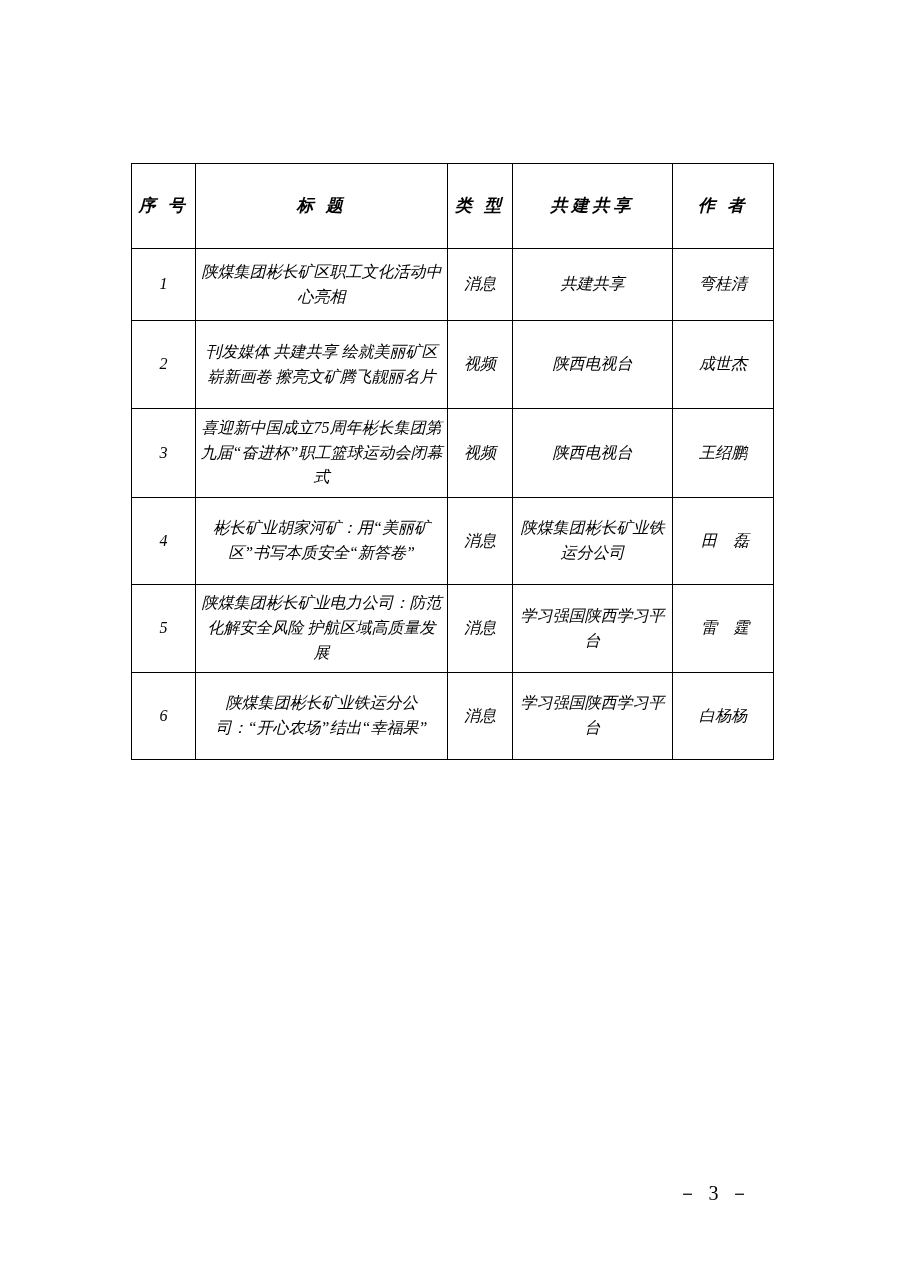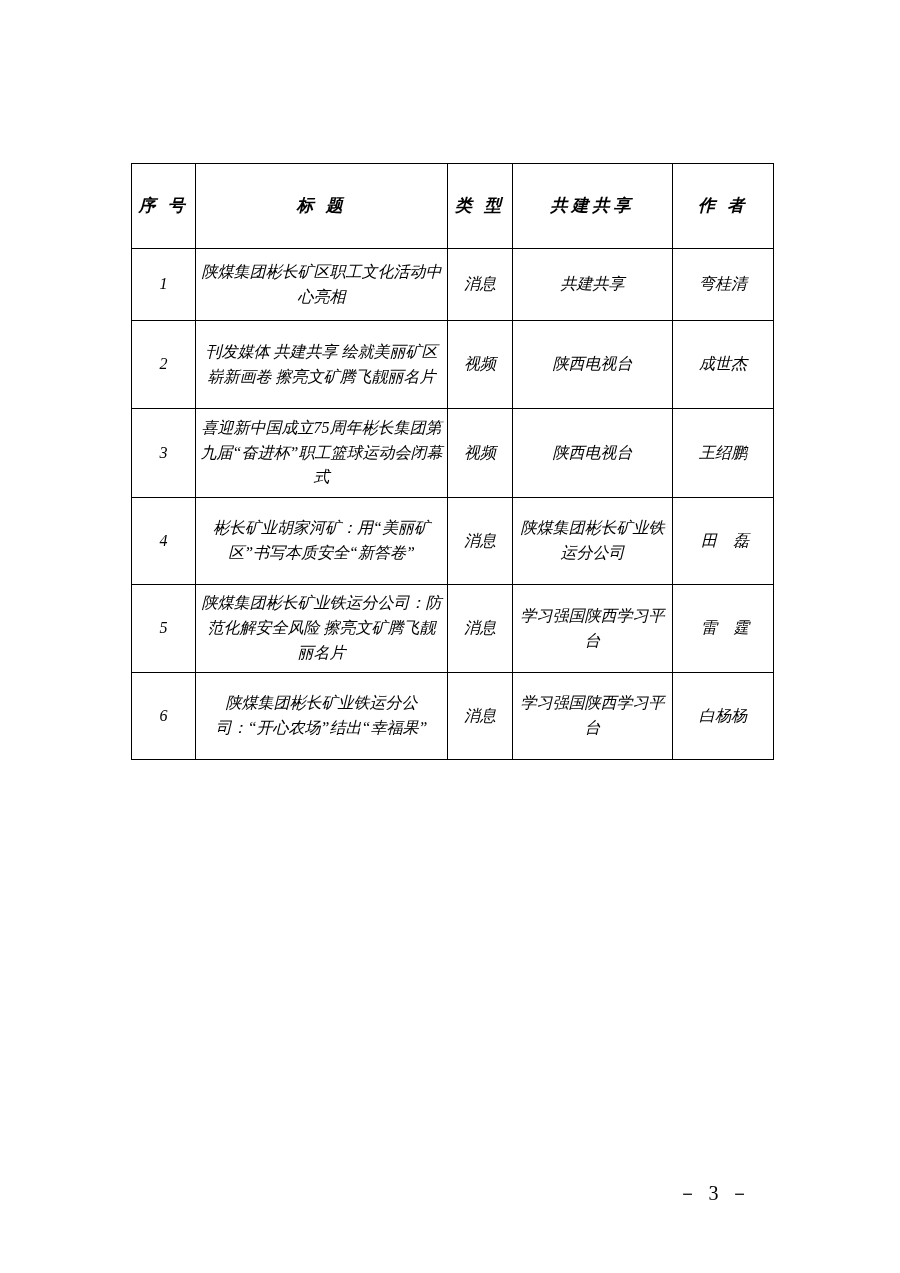--- a/index.html
+++ b/index.html
@@ -155,21 +155,21 @@
       </tr>
       <tr class="row-4">
         <td class="cell-index">4</td>
         <td class="cell-title">彬长矿业胡家河矿：用“美丽矿区”书写本质安全“新答卷”</td>
         <td class="cell-type">消息</td>
         <td class="cell-media">陕煤集团彬长矿业铁运分公司</td>
         <td class="cell-author spaced">田 磊</td>
       </tr>
       <tr class="row-5">
         <td class="cell-index">5</td>
-        <td class="cell-title">陕煤集团彬长矿业铁运分公司：防范化解安全风险 擦亮文矿腾飞靓丽名片</td>
+        <td class="cell-title">陕煤集团彬长矿业电力公司：防范化解安全风险 护航区域高质量发展</td>
         <td class="cell-type">消息</td>
         <td class="cell-media">学习强国陕西学习平台</td>
         <td class="cell-author spaced">雷 霆</td>
       </tr>
       <tr class="row-6">
         <td class="cell-index">6</td>
         <td class="cell-title">陕煤集团彬长矿业铁运分公司：“开心农场”结出“幸福果”</td>
         <td class="cell-type">消息</td>
         <td class="cell-media">学习强国陕西学习平台</td>
         <td class="cell-author">白杨杨</td>

